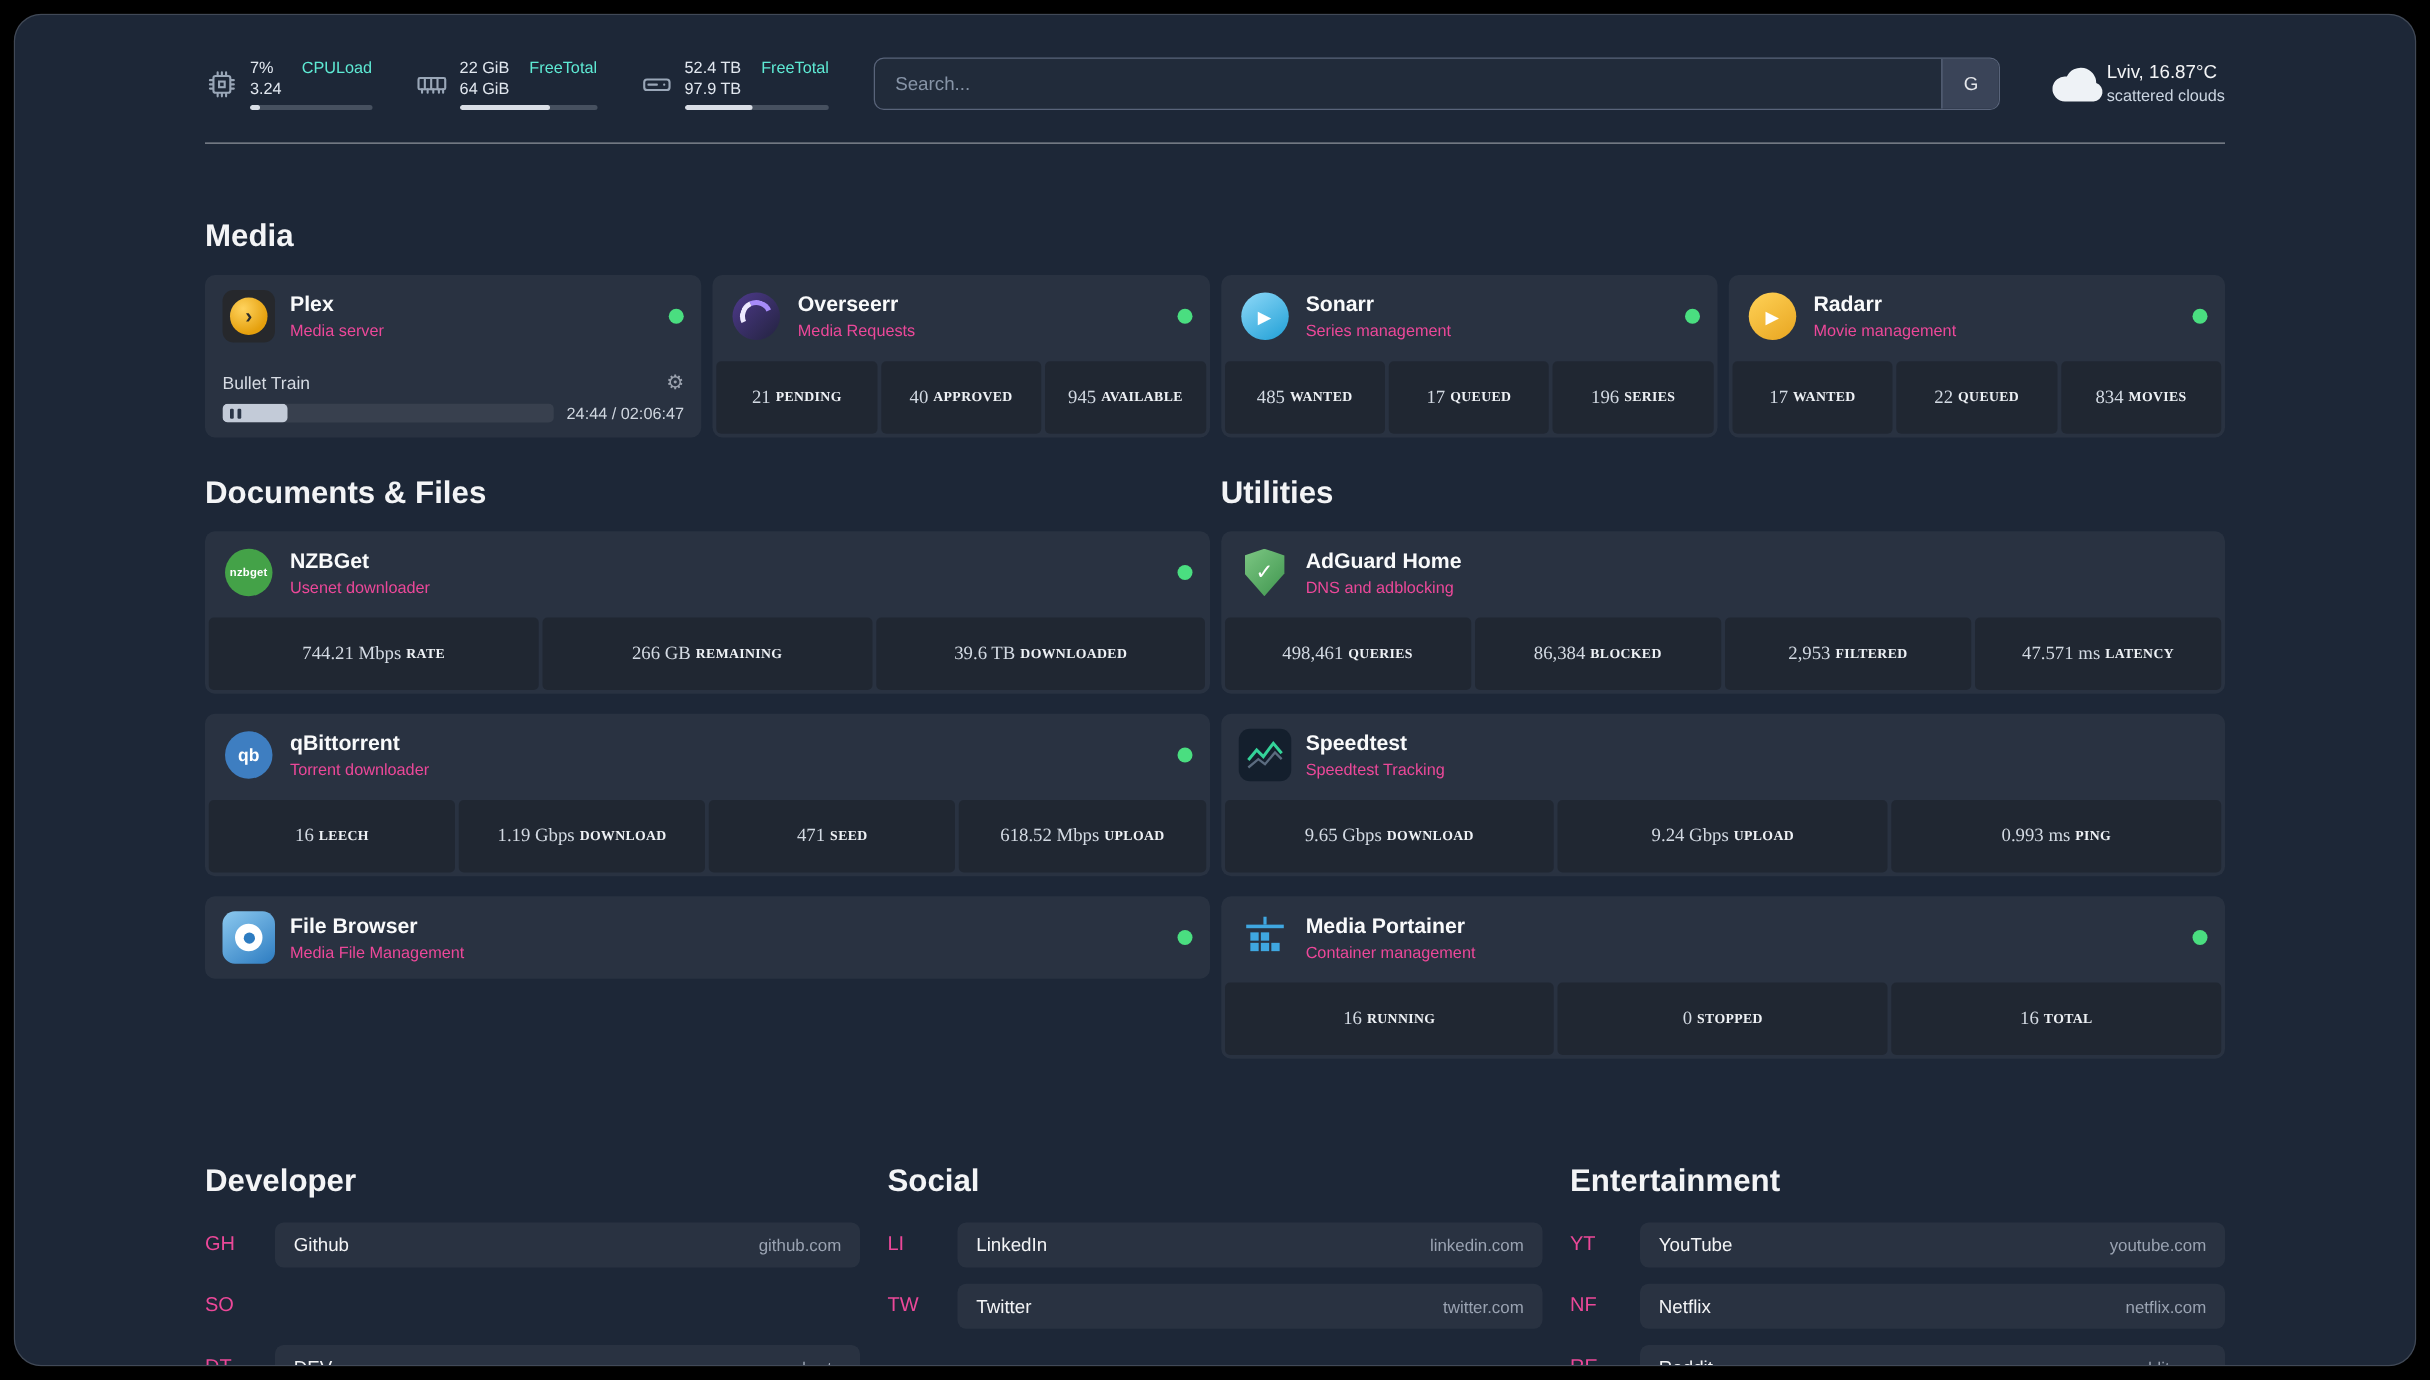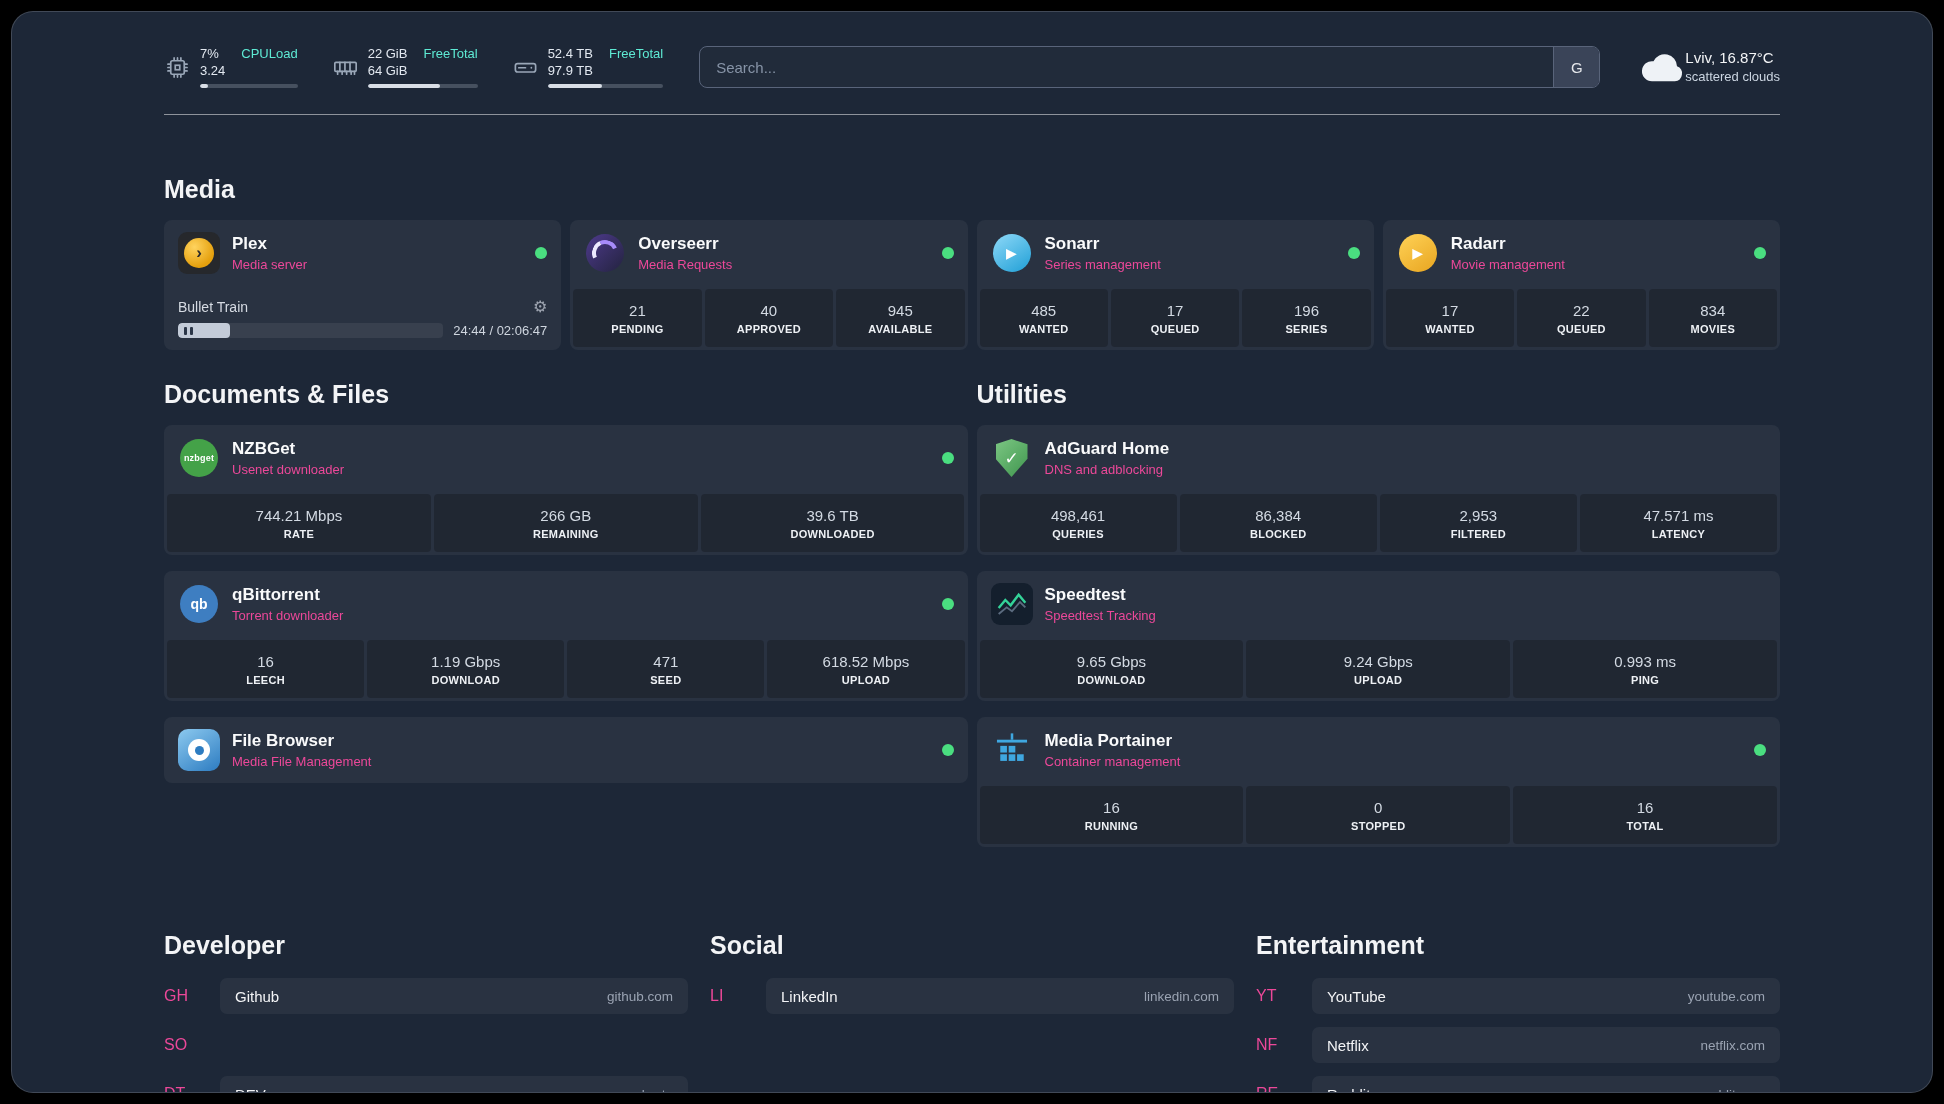--- a/index.html
+++ b/index.html
@@ -35,21 +35,21 @@
   .media-sec{margin-top:60px;}
   .media-sec .section-title{margin-bottom:16px;}
   .cards4{display:grid;grid-template-columns:repeat(4,1fr);gap:9px;align-items:stretch;}
   .card{background:rgba(255,255,255,0.055);border-radius:8px;display:flex;flex-direction:column;min-height:66px;cursor:pointer;}
   .card-head{display:flex;align-items:center;gap:12px;padding:12px 14px;}
   .stext{min-width:0;}
   .sname{font-size:17px;font-weight:600;color:#f9fafb;white-space:nowrap;}
   .ssub{font-size:13px;color:#ec4899;margin-top:3px;white-space:nowrap;}
   .sdot{margin-left:auto;width:12px;height:12px;border-radius:50%;background:#4ade80;flex:none;}
   .stats{display:flex;gap:3px;padding:3px;margin-top:auto;}
-  .stat{flex:1;min-width:0;background:rgba(0,0,0,0.22);border-radius:4px;height:58px;display:flex;flex-direction:column;align-items:center;justify-content:center;gap:4px;}
+  .stat{flex:1;min-width:0;background:rgba(0,0,0,0.22);border-radius:4px;height:58px;display:flex;align-items:center;justify-content:center;gap:4px;font-family:Liberation Serif, serif;}
   .stat-value{font-size:15px;color:#d3dae3;white-space:nowrap;}
   .stat-label{font-size:11px;font-weight:700;color:#eef1f5;letter-spacing:.3px;white-space:nowrap;}
   .twocol{display:grid;grid-template-columns:1fr 1fr;gap:9px;margin-top:30px;}
   .twocol .section-title{margin-bottom:16px;}
   .colstack{display:flex;flex-direction:column;gap:16px;}
 
   
   .player{margin-top:auto;padding:0 14px 12px;}
   .ptitle-row{display:flex;align-items:center;justify-content:space-between;}
   .ptitle{font-size:14px;color:#d6dbe3;}
@@ -521,20 +521,27 @@
         <section class="bgroup">
     <h2 class="section-title">Social</h2>
     <div class="blist">
             <a class="bookmark">
     <span class="babbr">LI</span>
     <span class="bbody">
       <span class="bname">LinkedIn</span>
       <span class="bdomain">linkedin.com</span>
     </span>
   </a>
+            <a class="bookmark">
+    <span class="babbr">TW</span>
+    <span class="bbody">
+      <span class="bname">Twitter</span>
+      <span class="bdomain">twitter.com</span>
+    </span>
+  </a>
           </div>
   </section>
         <section class="bgroup">
     <h2 class="section-title">Entertainment</h2>
     <div class="blist">
             <a class="bookmark">
     <span class="babbr">YT</span>
     <span class="bbody">
       <span class="bname">YouTube</span>
       <span class="bdomain">youtube.com</span>

